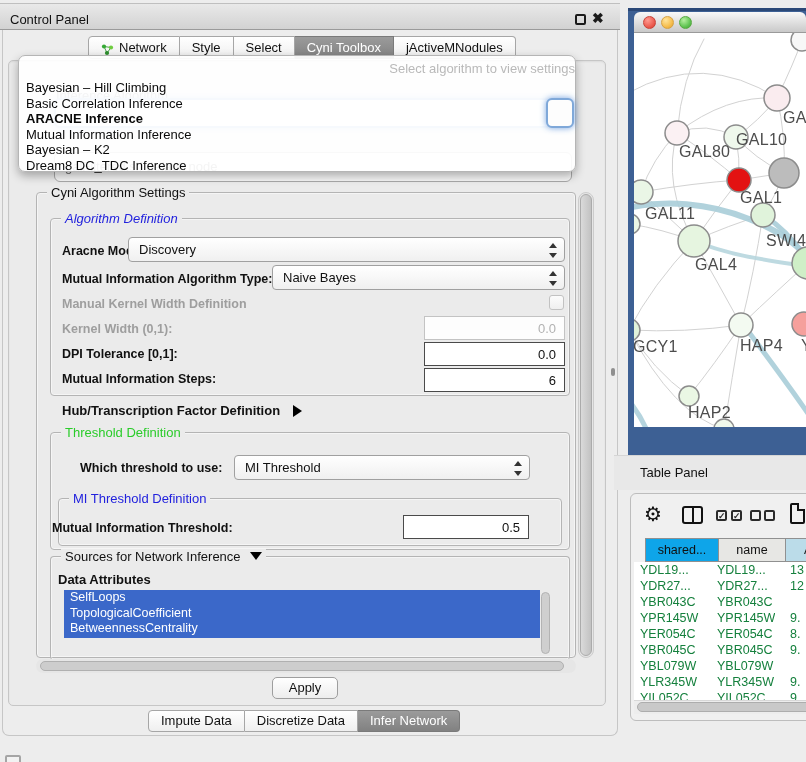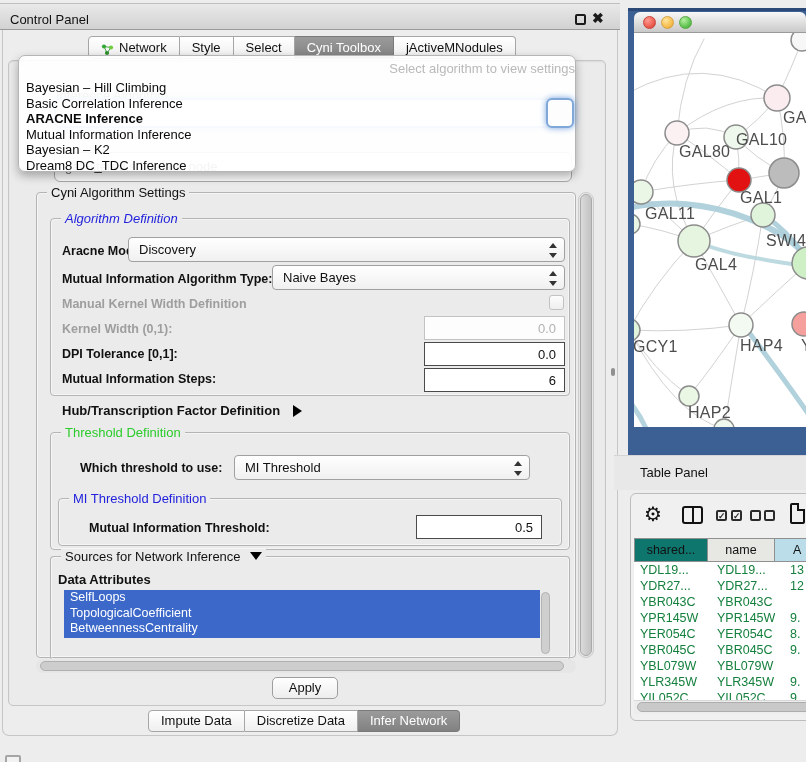--- a/index.html
+++ b/index.html
@@ -119,21 +119,21 @@
   .cols-icon { left:682px; top:506px; width:21px; height:18px; border:2px solid #111; border-radius:3px; }
   .cols-icon::after { content:""; position:absolute; left:7.5px; top:0; width:2px; height:14px; background:#111; }
   .cb { position:absolute; width:11px; height:11px; border:2px solid #2A2A2A; border-radius:2px; font-size:9px;
         line-height:8px; text-align:center; color:#2A2A2A; font-weight:bold; }
   .page-icon { left:790px; top:503px; width:15px; height:21px; border:2px solid #111; border-radius:2px; background:#F0F0F0; }
   .page-icon::after { content:""; position:absolute; right:-2px; top:-2px; width:6px; height:6px; background:#F0F0F0; border-left:2px solid #111; border-bottom:2px solid #111; }
 
   .thead { left:634px; top:538px; display:flex; height:24px; }
   .th { border:1px solid #909090; border-left:none; font-size:12.5px; color:#111; line-height:22px; text-align:center; }
   .th:first-child { border-left:1px solid #909090; }
-  .th.c0 { width:74px; background:#0f766e; }
+  .th.c0 { width:74px; background:#0ea5e9;margin-left:11px; }
   .th.c1 { width:67px; background:#E7E7E4; }
   .th.c2 { width:65px; background:#BBDCE9; text-align:left; padding-left:18px; }
   .tbody { left:634px; top:562px; width:206px; height:140px; background:#FFF; overflow:hidden; }
   .trow { display:flex; height:16px; }
   .tcell { font-size:12.5px; color:#15803d; line-height:16px; white-space:nowrap; overflow:hidden; }
   .tcell.c0 { width:74px; padding-left:6px; }
   .tcell.c1 { width:67px; padding-left:9px; }
   .tcell.c2 { width:65px; padding-left:15px; }
   .tp-hsb-track { left:634px; top:700px; width:172px; height:14px; background:#EDEDED; border-top:1px solid #D8D8D8; }
   .tp-hsb-thumb { left:637px; top:702px; width:200px; height:10px; background:#C9C9C9; border:1px solid #ADADAD; border-radius:5px; }
@@ -230,22 +230,22 @@
     <span class="legend green">Threshold Definition</span>
   </div>
   <span class="abs flabel" style="left:80px; top:461px;">Which threshold to use:</span>
   <div class="abs combo" style="left:234px; top:455px; width:296px;">
     <span>MI Threshold</span>
     <span class="stepper"></span>
   </div>
   <div class="abs gbox" style="left:58px; top:498px; width:504px; height:48px;">
     <span class="legend blue">MI Threshold Definition</span>
   </div>
-  <span class="abs flabel" style="left:60px; top:521px;padding-left:29px;">Mutual Information Threshold:</span>
-  <input class="abs nfield" style="left: 416px; top: 515px; width: 126px;" readonly="" value="0.5">
+  <span class="abs flabel" style="left:52px; top:521px;">Mutual Information Threshold:</span>
+  <input class="abs nfield" style="left: 403px; top: 515px; width: 126px;" readonly="" value="0.5">
 
   <div class="abs gbox" style="left:50px; top:556px; width:520px; height:104px; border-bottom:none;">
     <span class="legend">
       <span>Sources for Network Inference</span>
       <span class="arrow-down"></span>
     </span>
   </div>
   <span class="abs flabel" style="left:58px; top:572px; font-size:13px;">Data Attributes</span>
   <div class="abs" style="left:64px; top:590px; width:476px; height:48px; overflow:hidden;">
       <div class="attr-item">SelfLoops</div>

